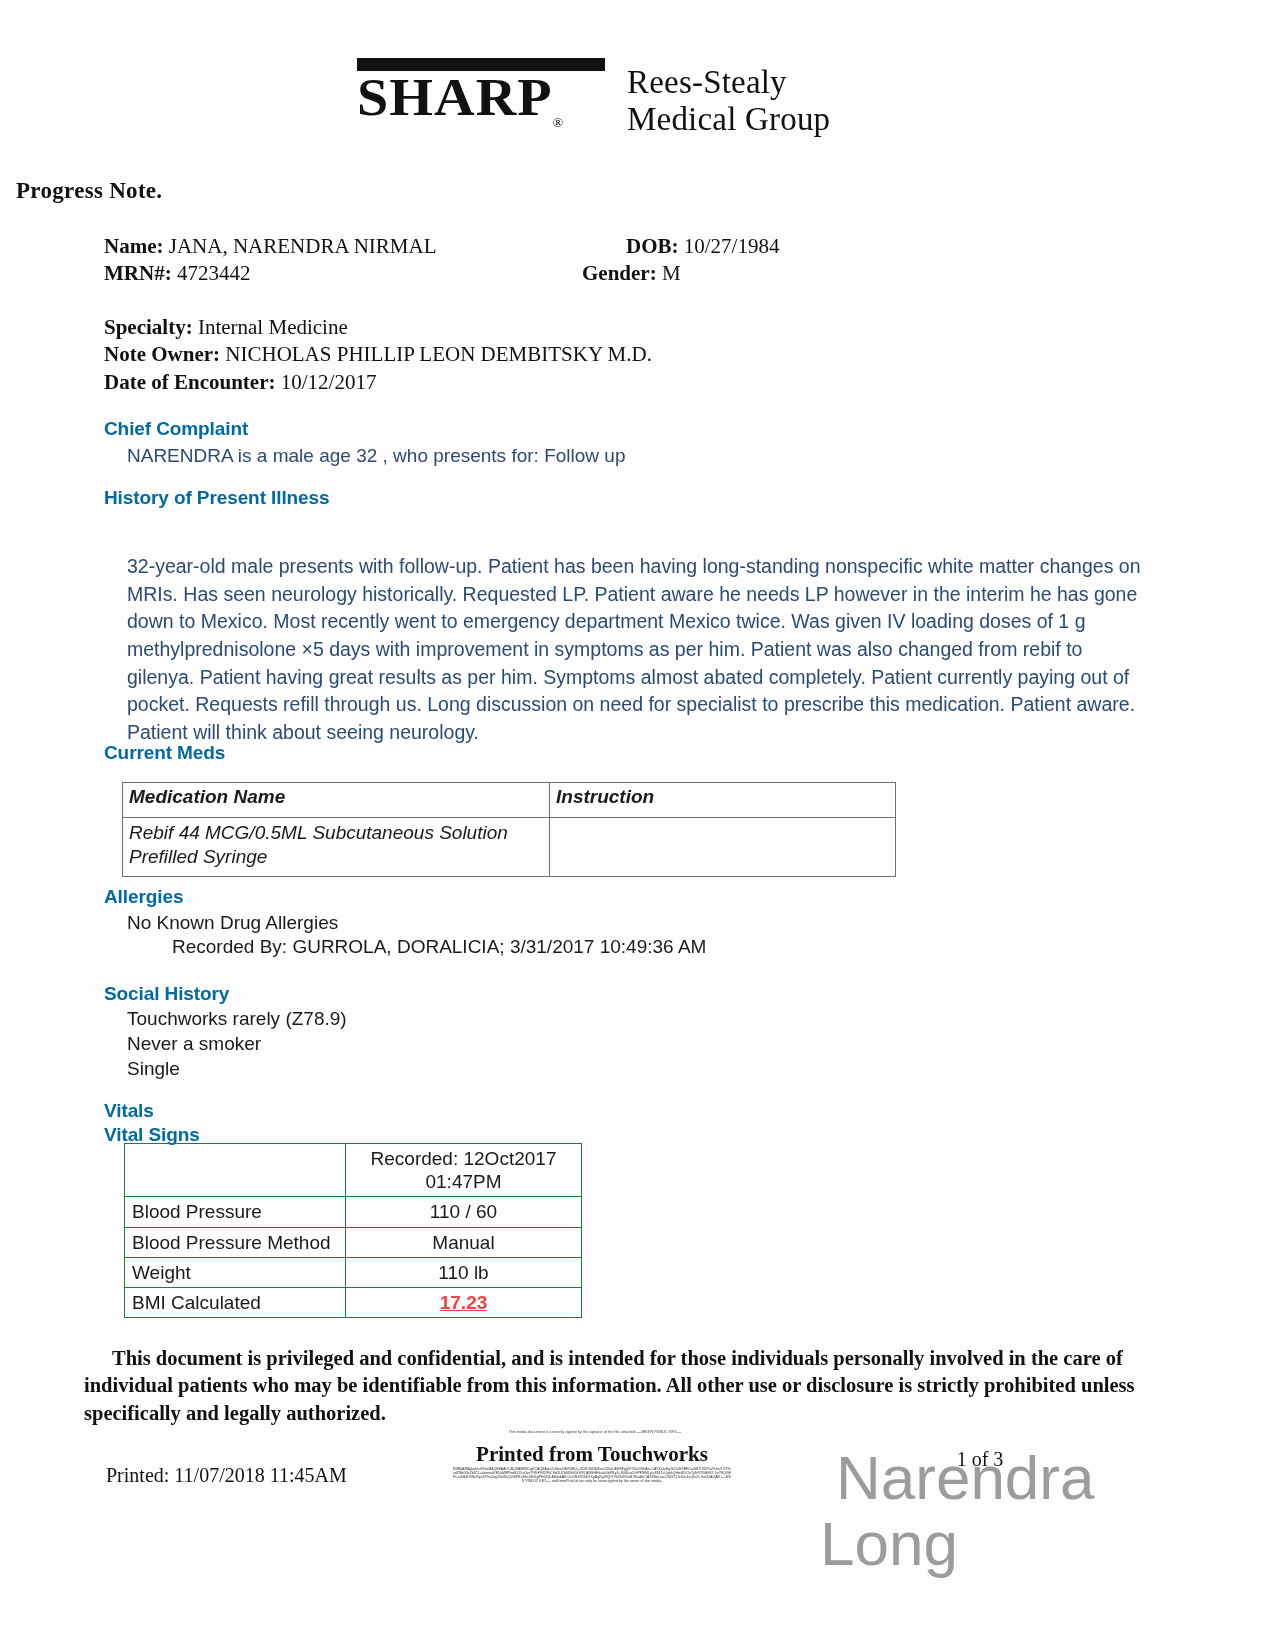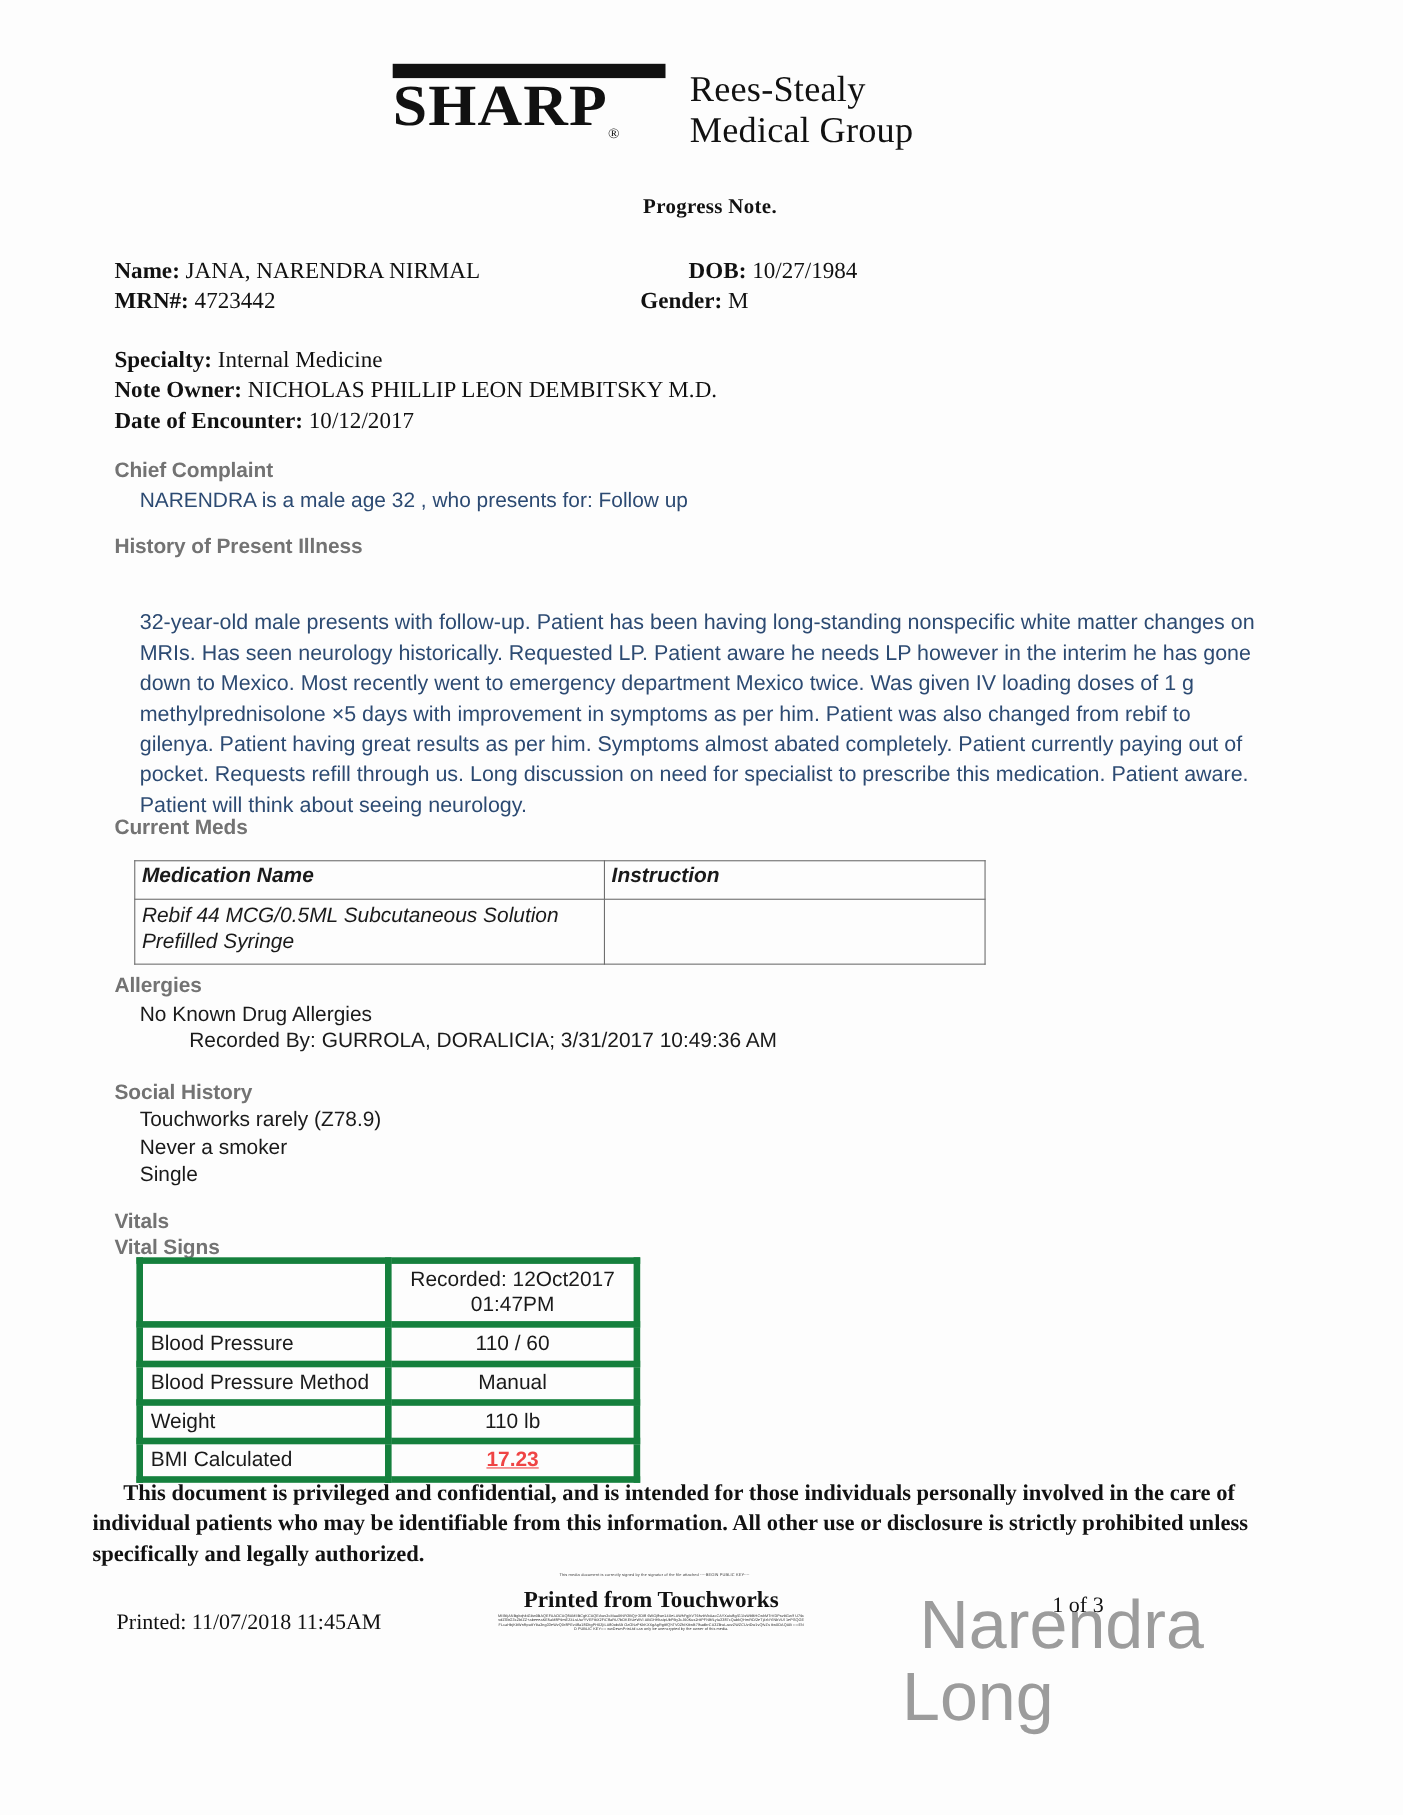--- a/index.html
+++ b/index.html
@@ -64,24 +64,24 @@
     color: #111111;
     letter-spacing: 0.2px;
   }
 
   
   .doc-title {
     position: absolute;
     top: 178px;
     left: 16px;
     right: 0;
-    text-align: center;
-    font-family: "Liberation Serif", serif;
-    font-weight: bold;
-    font-size: 19px;
+    text-align: left;
+    font-family: "Liberation Serif", serif;
+    font-weight: bold;
+    font-size: 23px;
     letter-spacing: 0.3px;
   }
 
   
   .ptbl {
     position: absolute;
     left: 104px;
     top: 233px;
     width: 1000px;
     font-family: "Liberation Serif", serif;
@@ -110,21 +110,21 @@
     font-family: "Liberation Serif", serif;
     font-size: 21px;
     line-height: 1.30;
   }
 
   
   .sec-h {
     font-family: "Liberation Sans", sans-serif;
     font-weight: bold;
     font-size: 19px;
-    color: #737373;
+    color: #0369a1;
     letter-spacing: -0.1px;
   }
   .body-sans {
     font-family: "Liberation Sans", sans-serif;
     font-size: 19px;
     color: #1a1a1a;
   }
   .blue {
     color: #2c4a72;
   }
@@ -191,21 +191,21 @@
     position: absolute;
     left: 124px;
     top: 1143px;
     width: 458px;
     border-collapse: collapse;
     font-family: "Liberation Sans", sans-serif;
     font-size: 19px;
     color: #1a1a1a;
   }
   .vitals-table td {
-    border: 6px solid #15803d;
+    border: 1px solid #15803d;
     padding: 3px 7px;
     vertical-align: middle;
     line-height: 1.22;
   }
   .vitals-table .vt-label { width: 206px; text-align: left; }
   .vitals-table .vt-value { text-align: center; }
   .vt-head-blank { height: 44px; }
   .vt-head-rec { text-align: center; }
   .vt-abnormal {
     color: #ef4444;

